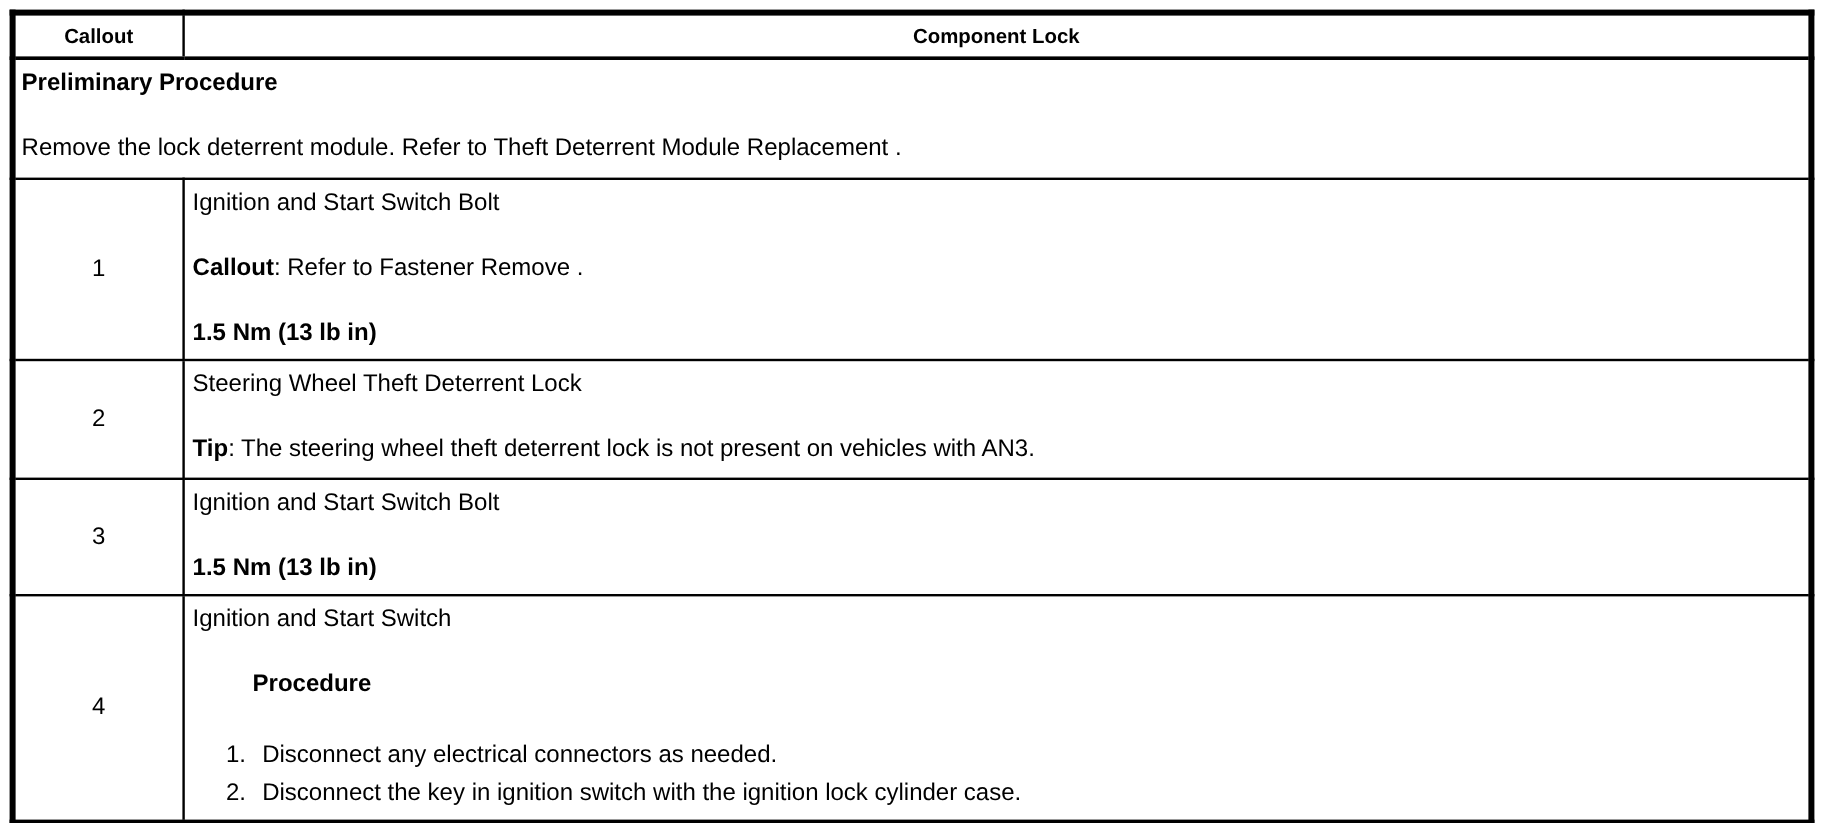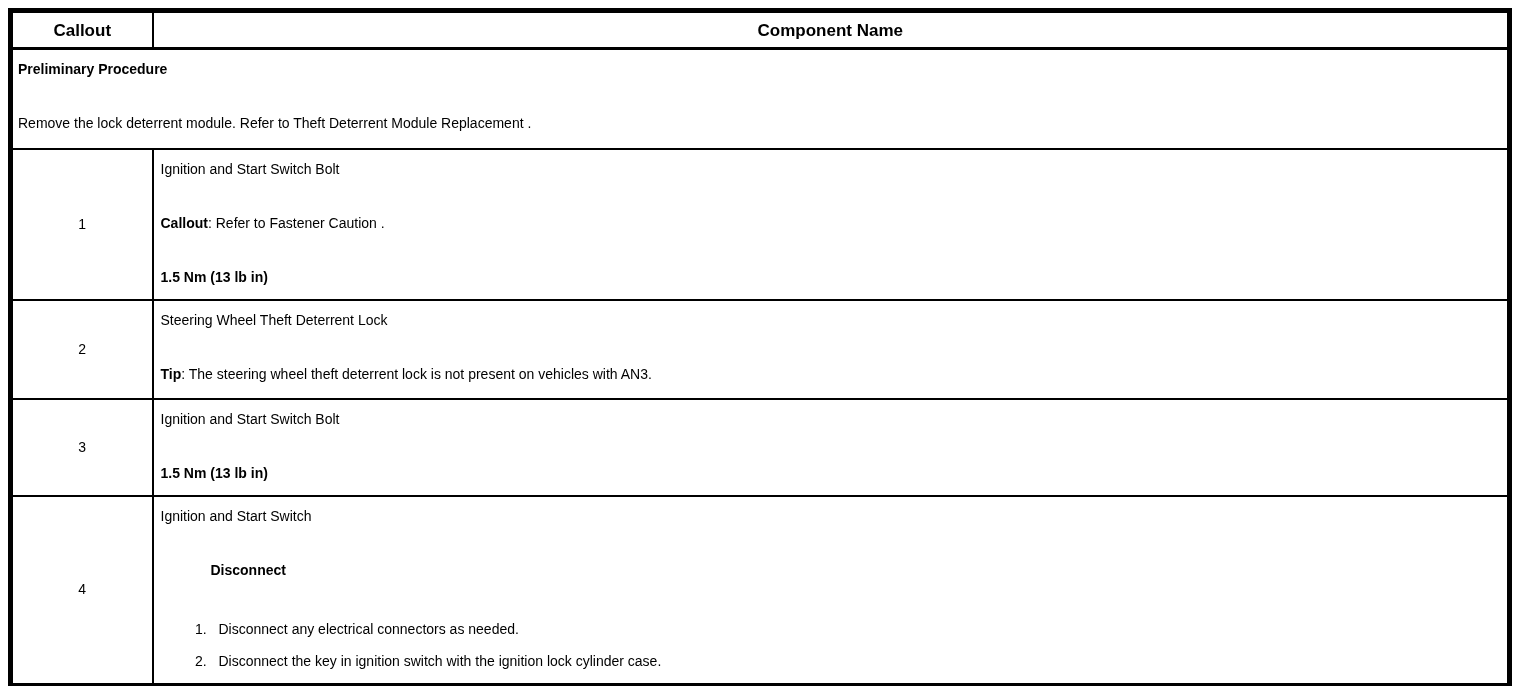--- a/index.html
+++ b/index.html
@@ -16,21 +16,21 @@
   table.spec-table {
     border-collapse: collapse;
     width: 1504px;
     table-layout: fixed;
     border: 5px solid #000;
   }
   col.col-callout { width: 142px; }
 
   th, td {
     border: 2px solid #000;
-    font-size: 14px;
+    font-size: 20px;
     line-height: 27px;
     vertical-align: top;
     padding: 6px 10px 8px 7px;
   }
 
   thead tr { height: 38px; }
   thead th {
     font-weight: bold;
     font-size: 17px;
     text-align: center;
@@ -68,36 +68,36 @@
 
 <div class="page">
   <table class="spec-table">
     <colgroup>
       <col class="col-callout">
       <col class="col-component">
     </colgroup>
     <thead>
       <tr>
         <th>Callout</th>
-        <th>Component Name</th>
+        <th>Component Lock</th>
       </tr>
     </thead>
     <tbody>
       <tr class="row-prelim">
         <td colspan="2">
           <p class="b">Preliminary Procedure</p>
           <p class="gap">Remove the lock deterrent module. Refer to Theft Deterrent Module Replacement .</p>
         </td>
       </tr>
 
       <tr class="row-1">
         <td class="callout-cell">1</td>
         <td>
           <p>Ignition and Start Switch Bolt</p>
-          <p class="gap"><span class="b">Callout</span><span>: Refer to Fastener Caution .</span></p>
+          <p class="gap"><span class="b">Callout</span><span>: Refer to Fastener Remove .</span></p>
           <p class="gap b">1.5 Nm (13 lb in)</p>
         </td>
       </tr>
 
       <tr class="row-2">
         <td class="callout-cell">2</td>
         <td>
           <p>Steering Wheel Theft Deterrent Lock</p>
           <p class="gap"><span class="b">Tip</span><span>: The steering wheel theft deterrent lock is not present on vehicles with AN3.</span></p>
         </td>
@@ -108,21 +108,21 @@
         <td>
           <p>Ignition and Start Switch Bolt</p>
           <p class="gap b">1.5 Nm (13 lb in)</p>
         </td>
       </tr>
 
       <tr class="row-4">
         <td class="callout-cell">4</td>
         <td>
           <p>Ignition and Start Switch</p>
-          <p class="gap b proc-title">Disconnect</p>
+          <p class="gap b proc-title">Procedure</p>
           <ol class="steps">
             <li>Disconnect any electrical connectors as needed.</li>
             <li>Disconnect the key in ignition switch with the ignition lock cylinder case.</li>
           </ol>
         </td>
       </tr>
     </tbody>
   </table>
 </div>
 

